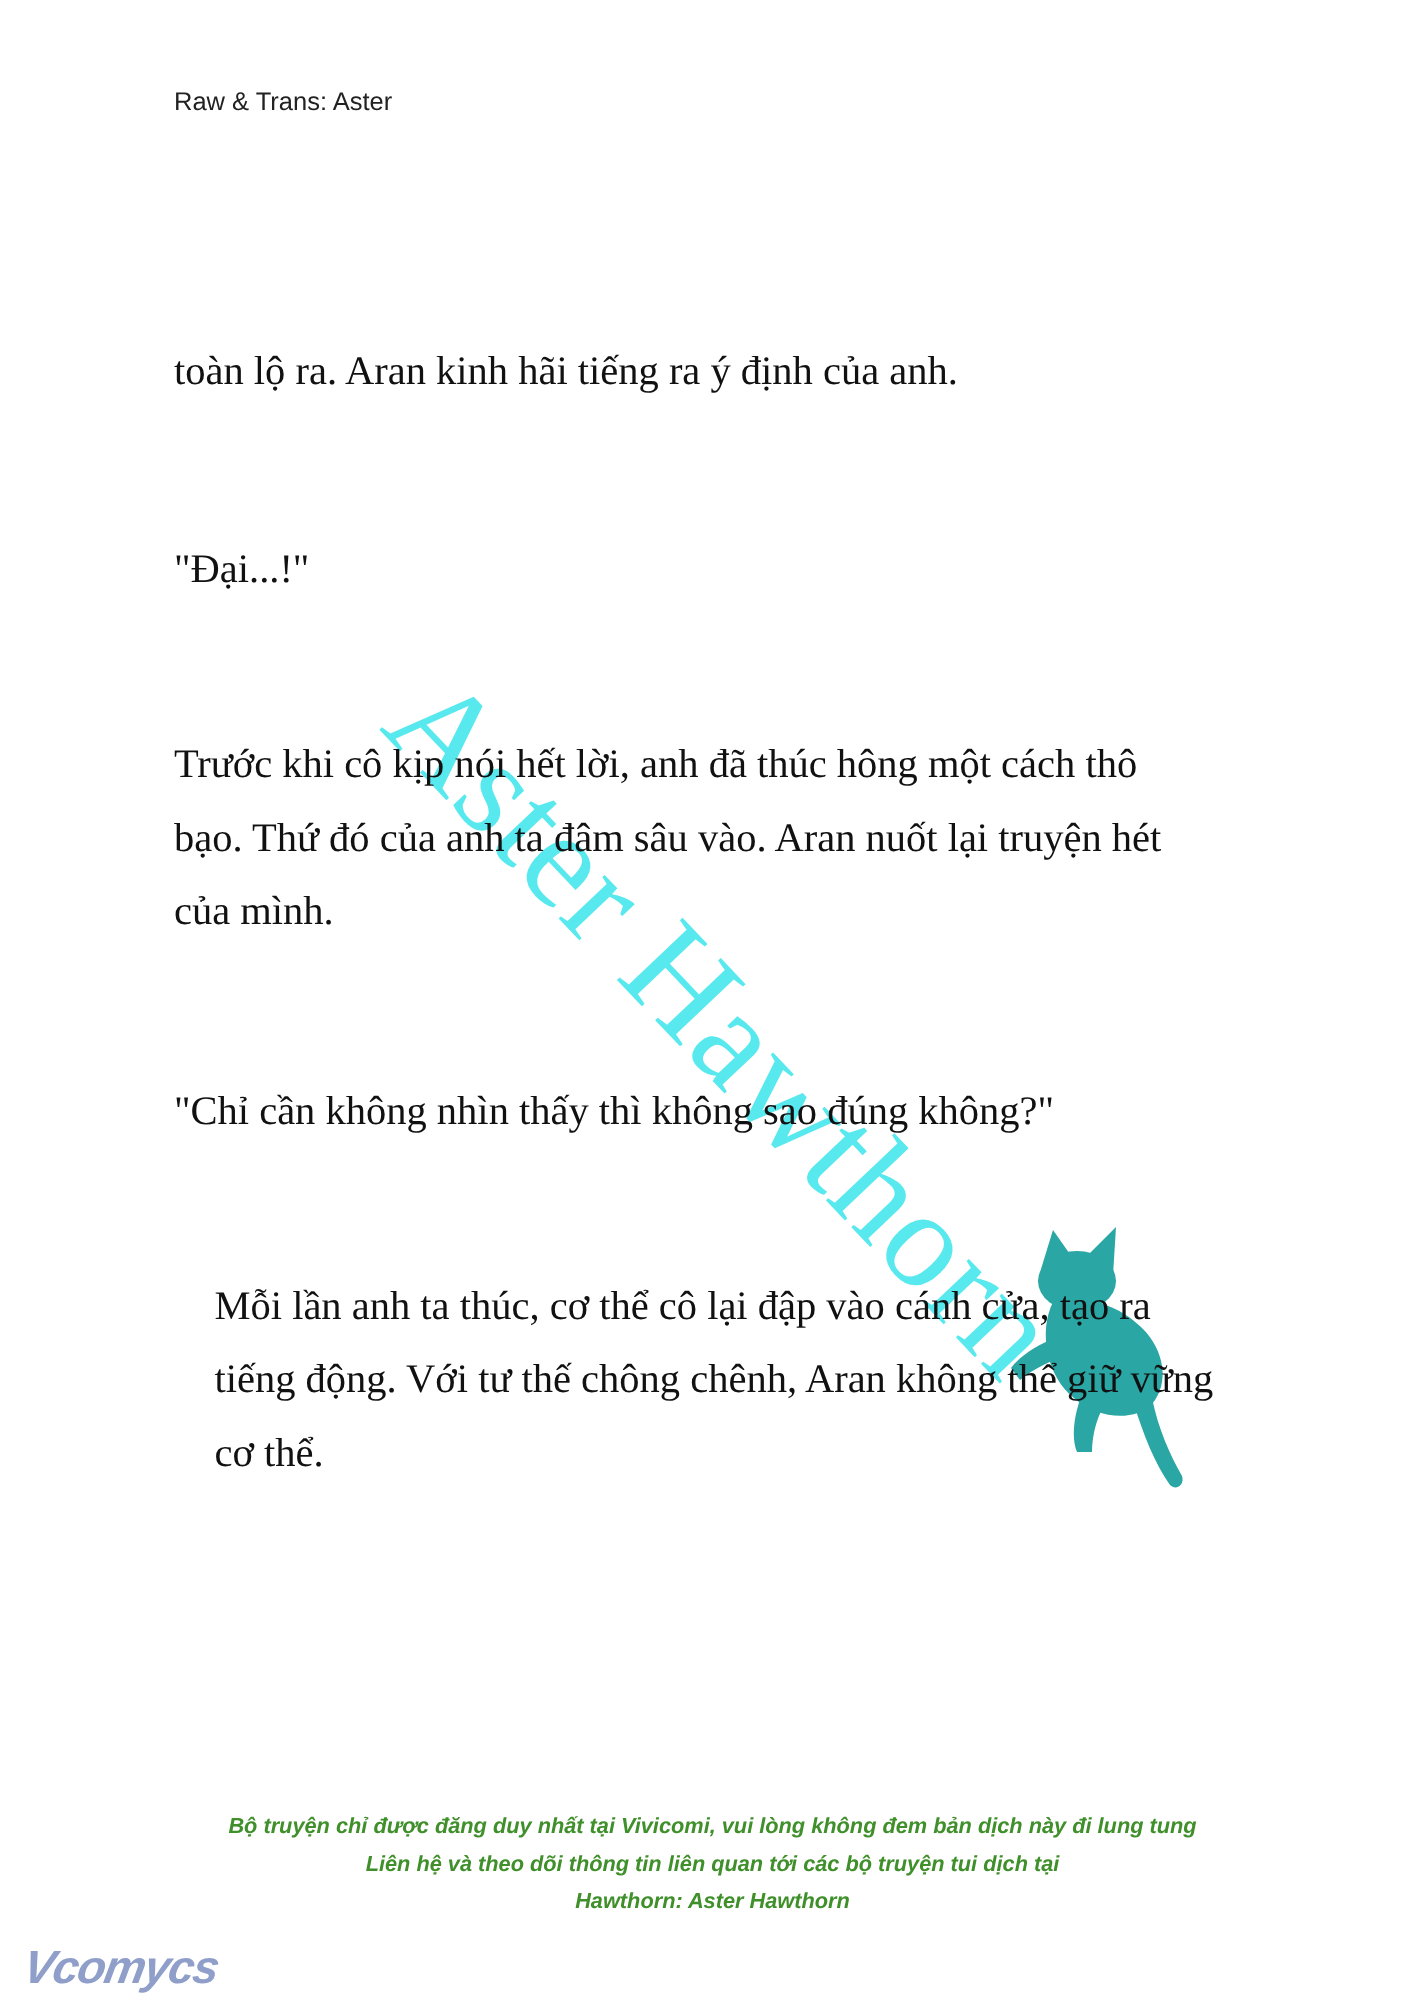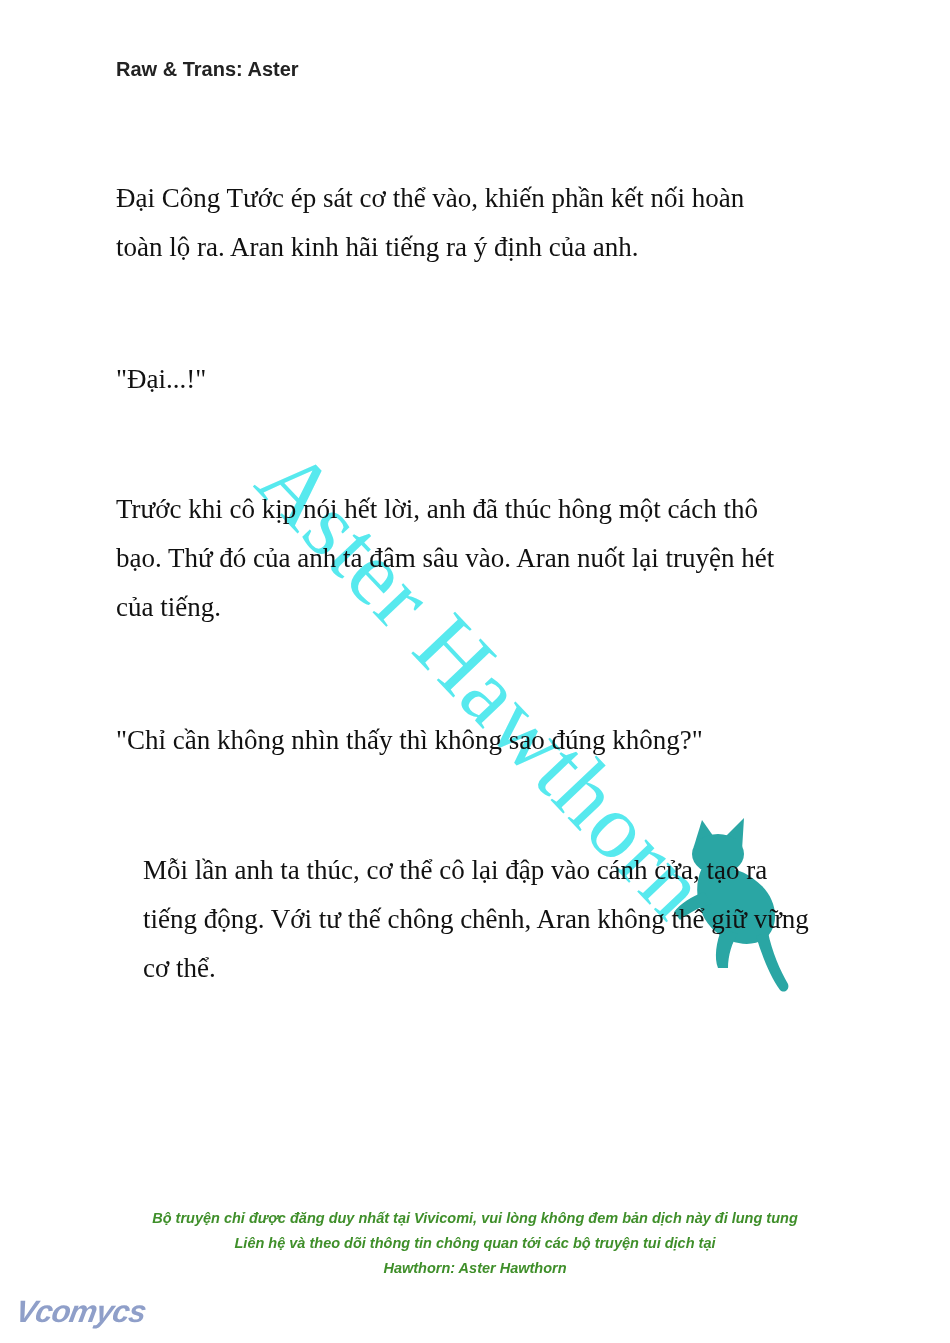--- a/index.html
+++ b/index.html
@@ -11,23 +11,22 @@
       width: 950px;
       height: 1343px;
       position: relative;
       overflow: hidden;
     }
     .header-credit {
       position: absolute;
       left: 116px;
       top: 58px;
       font-family: "Liberation Sans", sans-serif;
-      font-size: 20px;
+      font-size: 17px;
       color: #222222;
-      font-weight: bold;
     }
     .body-text {
       position: absolute;
       left: 116px;
       width: 720px;
       font-family: "Liberation Serif", serif;
       font-size: 27px;
       line-height: 49px;
       color: #111111;
       margin: 0;
@@ -99,41 +98,41 @@
 
     <path d="M32,84 C20,88 8,96 2,104 L8,112 C18,104 30,98 40,96 Z"></path>
 
     <path d="M50,120 C44,134 42,150 46,160 L56,160 C56,148 60,134 66,126 Z"></path>
 
     <path d="M84,128 C90,148 98,168 108,182 C112,186 118,182 116,176 C108,162 100,144 96,124 Z"></path>
   </g>
 </svg>
 
 <p class="body-text" style="top:174px;">
-  <span>Đại Công Tước ép sát cơ thể vào, khiến phần kết nối hoàn</span><br>
+  <br>
   <span>toàn lộ ra. Aran kinh hãi tiếng ra ý định của anh.</span>
 </p>
 
 <p class="body-text" style="top:355px;">
   <span>"Đại...!"</span>
 </p>
 
 <p class="body-text" style="top:485px;">
   <span>Trước khi cô kịp nói hết lời, anh đã thúc hông một cách thô</span><br>
   <span>bạo. Thứ đó của anh ta đâm sâu vào. Aran nuốt lại truyện hét</span><br>
-  <span>của tiếng.</span>
+  <span>của mình.</span>
 </p>
 
 <p class="body-text" style="top:716px;">
   <span>"Chỉ cần không nhìn thấy thì không sao đúng không?"</span>
 </p>
 
 <p class="body-text" style="top:846px;margin-left:27px;">
   <span>Mỗi lần anh ta thúc, cơ thể cô lại đập vào cánh cửa, tạo ra</span><br>
   <span>tiếng động. Với tư thế chông chênh, Aran không thể giữ vững</span><br>
   <span>cơ thể.</span>
 </p>
 
 <div class="footer" style="top:1210px;">Bộ truyện chỉ được đăng duy nhất tại Vivicomi, vui lòng không đem bản dịch này đi lung tung</div>
-<div class="footer" style="top:1235px;">Liên hệ và theo dõi thông tin chông quan tới các bộ truyện tui dịch tại</div>
+<div class="footer" style="top:1235px;">Liên hệ và theo dõi thông tin liên quan tới các bộ truyện tui dịch tại</div>
 <div class="footer" style="top:1260px;">Hawthorn: Aster Hawthorn</div>
 
 <div class="logo">Vcomycs</div>
 
 </body></html>

